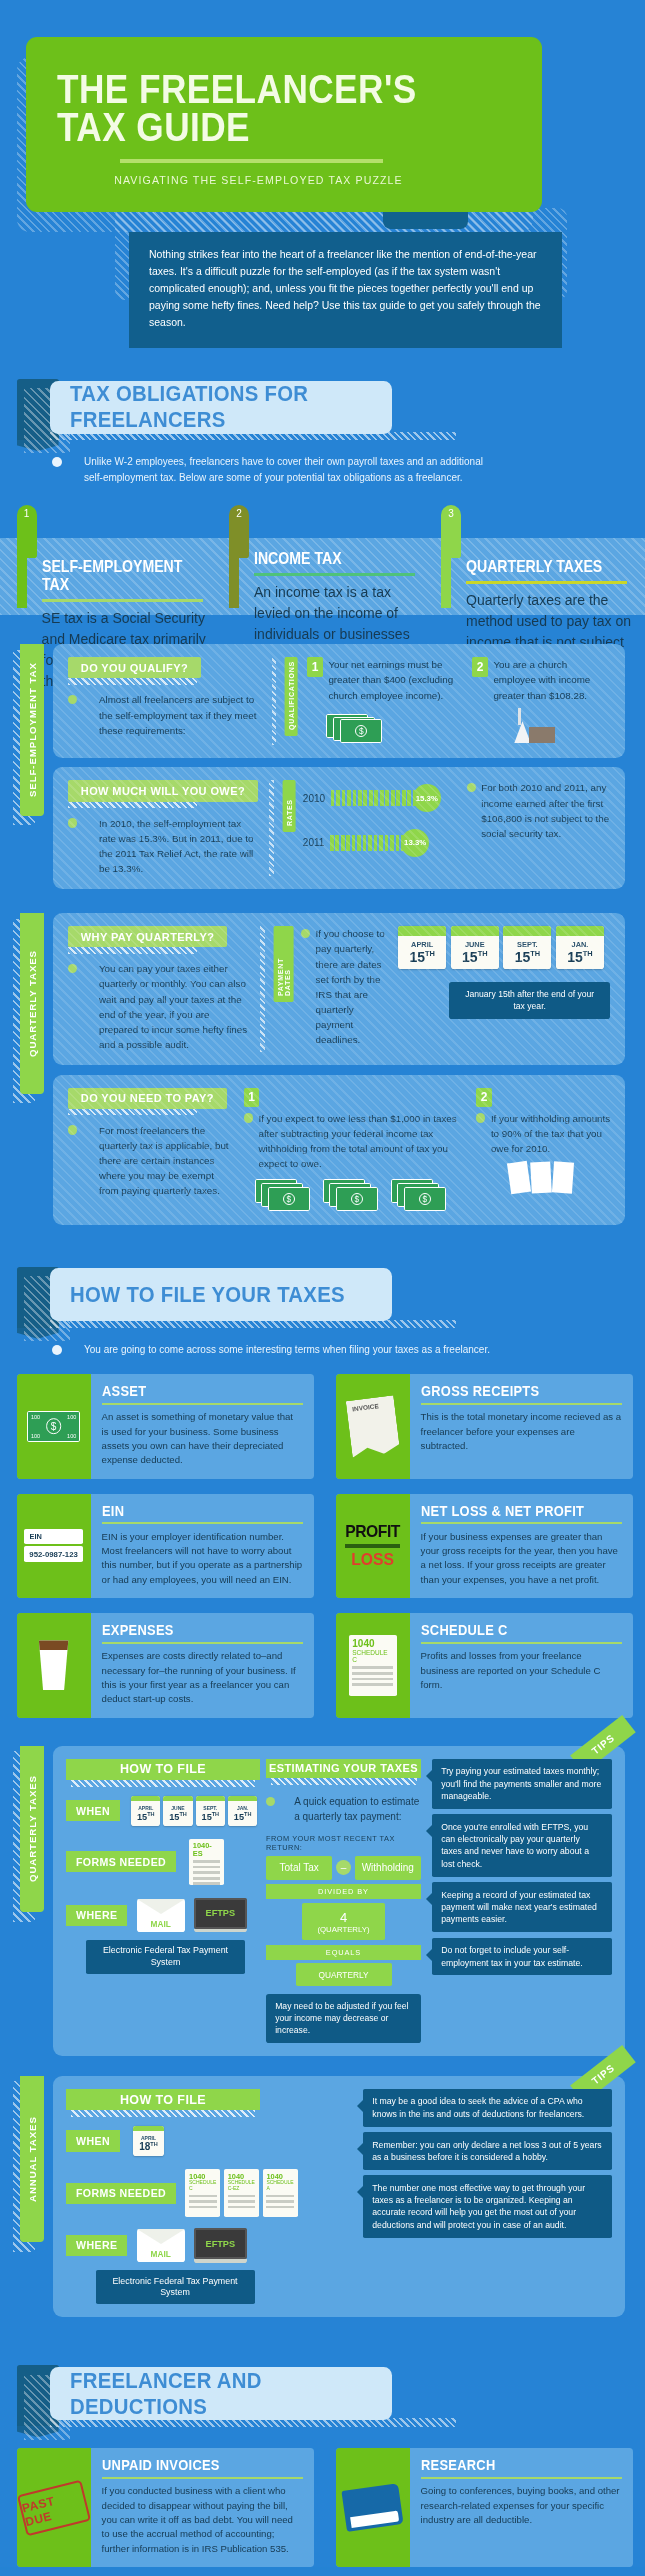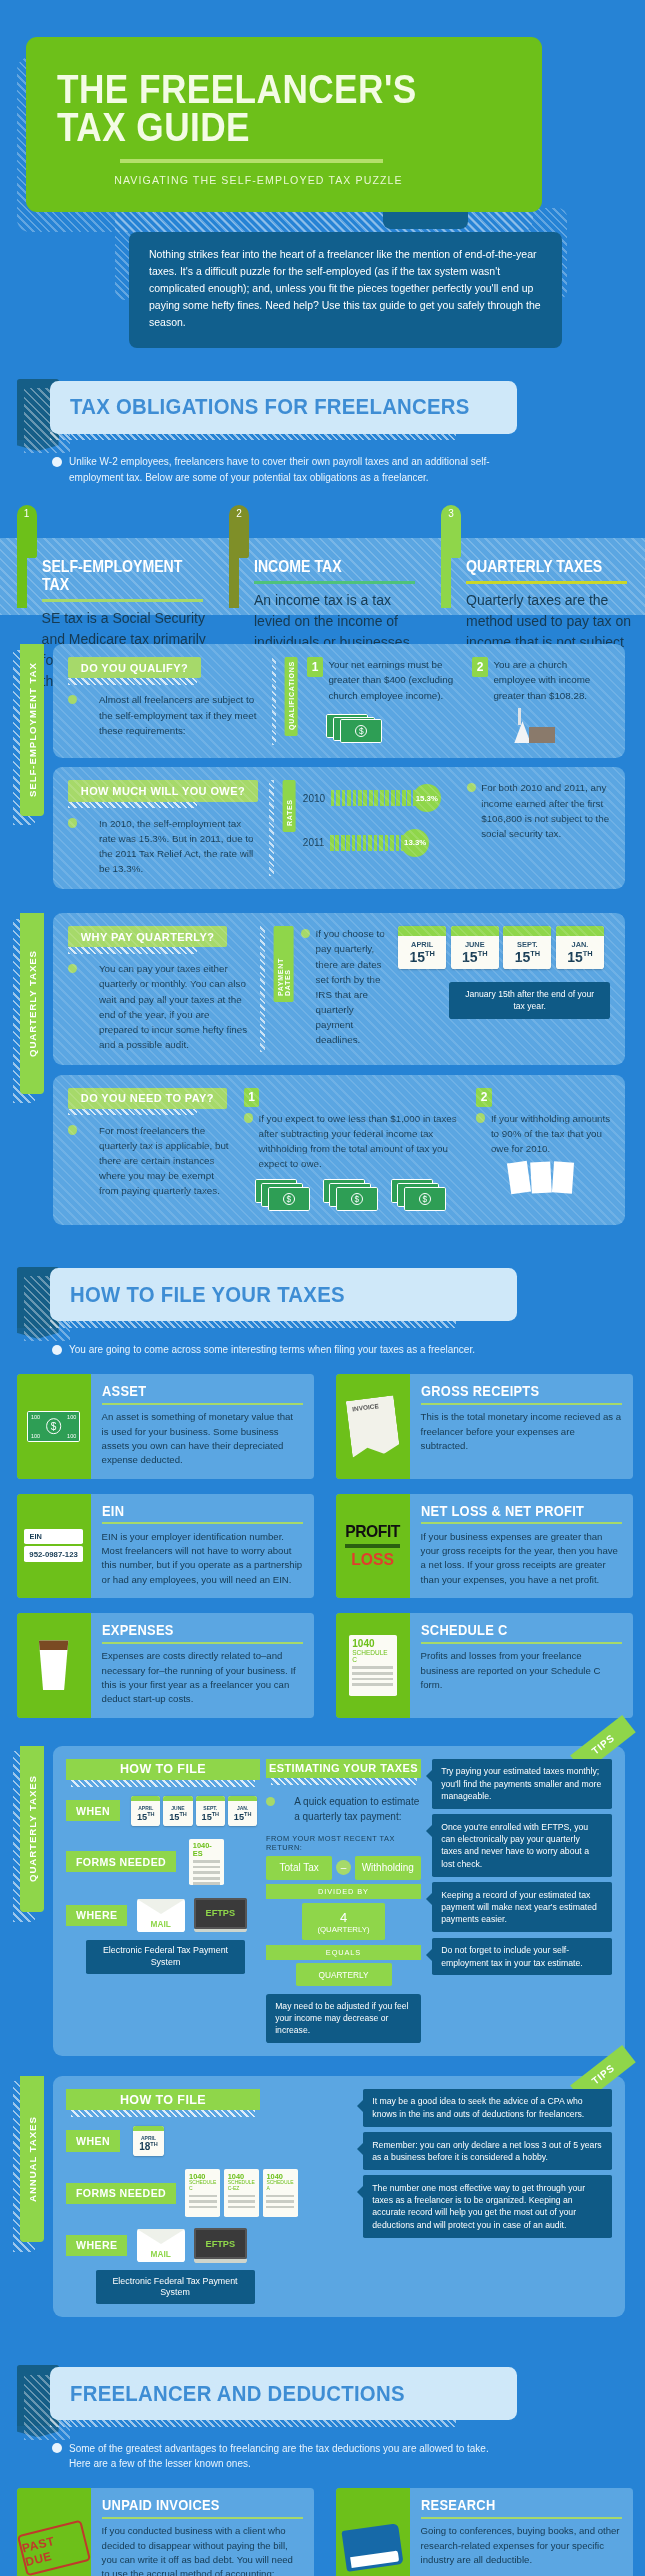--- a/index.html
+++ b/index.html
@@ -46,21 +46,21 @@
     position:absolute; left:383px; top:198px; width:85px; height:31px;
     background:#12628f; border-radius:0 0 7.4px 7.4px; z-index:1;
   }
   .intro-shadow{
     position:absolute; left:115px; top:208px; width:452px; height:92px; border-radius:9.2px;
     background-image:repeating-linear-gradient(45deg,
        rgba(255,255,255,.28) 0 1.8px, rgba(255,255,255,0) 1.8px 5.5px);
   }
   .intro-box {
     position:relative; margin:20px 0 0 129px; width:433px;
-    background:#115f8d; border-radius:8px; padding:14.8px 20px 16.6px 20px; z-index:3;
+    background:#115f8d; border-radius:0; padding:14.8px 20px 16.6px 20px; z-index:3;
   }
   .intro-box p { color:#ffffff; font-size:10.5px; line-height:1.62; }
 
   
   .banner-wrap { position:relative; margin-top:31px; height:66px; }
   .banner-ribbon {
     position:absolute; left:16.6px; top:0; width:42px; height:61px;
     background:#155e87; border-radius:2.8px 2.8px 0 0;
   }
   .banner-ribbon::after{
@@ -68,37 +68,37 @@
     background:#155e87;
     clip-path:polygon(0 0,100% 0,100% 55%,50% 100%,0 55%);
     opacity:.85;
   }
   .banner-hatch{
     position:absolute; left:24px; top:9.2px; width:46px; height:65px;
     background-image:repeating-linear-gradient(45deg,
       rgba(255,255,255,.35) 0 1.8px, rgba(255,255,255,0) 1.8px 5.5px);
   }
   .banner-box {
-    position:absolute; left:50px; top:1.8px; width:467px; height:53px;
+    position:absolute; left:50px; top:1.8px; width:342px; height:53px;
     background:#cfe8f9; border-radius:8.3px; display:flex; align-items:center;
     padding-left:20px; z-index:3;
   }
   .banner-box h2 {
     color:#3e8dd4; font-size:22.6px; font-weight:700; letter-spacing:0.3px;
     text-transform:uppercase; font-stretch:condensed;
     font-family:"Liberation Sans Narrow","Liberation Sans",sans-serif;
     transform:scaleX(.9); transform-origin:left center;
   }
   .banner-underhatch{
     position:absolute; left:50px; top:53px; width:406px; height:8.3px;
     background-image:repeating-linear-gradient(45deg,
        rgba(255,255,255,.55) 0 1.8px, rgba(255,255,255,0) 1.8px 4.6px);
   }
 
-  .lead { margin:9.2px 0 0 52px; display:flex; gap:7px; width:443px;}
+  .lead { margin:9.2px 0 0 52px; display:flex; gap:22px; width:443px;}
   .lead .dot { width:10px;height:10px;border-radius:50%;background:#e9f4fd;flex:0 0 10px;margin-top:2.8px;}
   .lead p { color:#e9f4fd; font-size:10px; line-height:1.55; }
 
   
   .oblig { position:relative; margin-top:20px; height:111px; }
   .oblig-strip { position:absolute; left:0; top:33px; width:646px; height:77px; background:#5ba6e2;}
   .oblig-strip-h{ position:absolute; left:0; top:33px; width:646px; height:77px;
      background-image:repeating-linear-gradient(45deg,
        rgba(255,255,255,.18) 0 1.8px, rgba(255,255,255,0) 1.8px 6.5px);}
   .ocol { position:absolute; top:0; width:198px; }
@@ -301,21 +301,21 @@
     </div>
 
     <div class="ocol" style="left:229px;">
       <div style="display:flex;">
         <div class="opin" style="background:#7f8f28;">
           <span>2</span>
         </div>
       </div>
       <div style="display:flex; margin-top:-20px;">
         <div style="width:20px;height:70px;background:#7f8f28;"></div>
-        <div style="margin-left:14.8px; padding-top:20px;">
+        <div style="margin-left:14.8px; padding-top:12px;">
           <div class="ohead">INCOME TAX</div>
           <div class="orule" style="background:#4fc27a;"></div>
           <div class="obody">An income tax is a tax levied on the income of individuals or businesses (corporations or legal entities).</div>
         </div>
       </div>
     </div>
 
     <div class="ocol" style="left:441px;">
       <div style="display:flex;">
         <div class="opin" style="background:#8fd64a;">
@@ -804,24 +804,20 @@
   </div>
 
   <div class="banner-wrap" style="margin-top:48px;">
     <div class="banner-ribbon"></div>
     <div class="banner-hatch"></div>
     <div class="banner-box">
       <h2>FREELANCER AND DEDUCTIONS</h2>
     </div>
     <div class="banner-underhatch"></div>
   </div>
-  <div class="lead">
-    <span class="dot"></span>
-    <p>Some of the greatest advantages to freelancing are the tax deductions you are allowed to take. Here are a few of the lesser known ones.</p>
-  </div>
 
   <div class="cards">
 
     <div class="card">
       <div class="icon">
         <div class="ic-pastdue">PAST DUE</div>
       </div>
       <div class="body">
         <h3>UNPAID INVOICES</h3>
         <div class="rule"></div>

